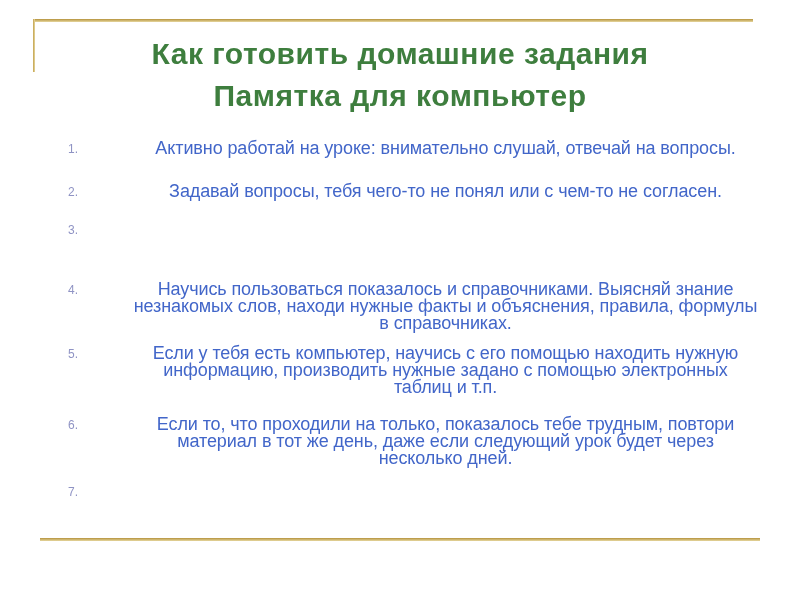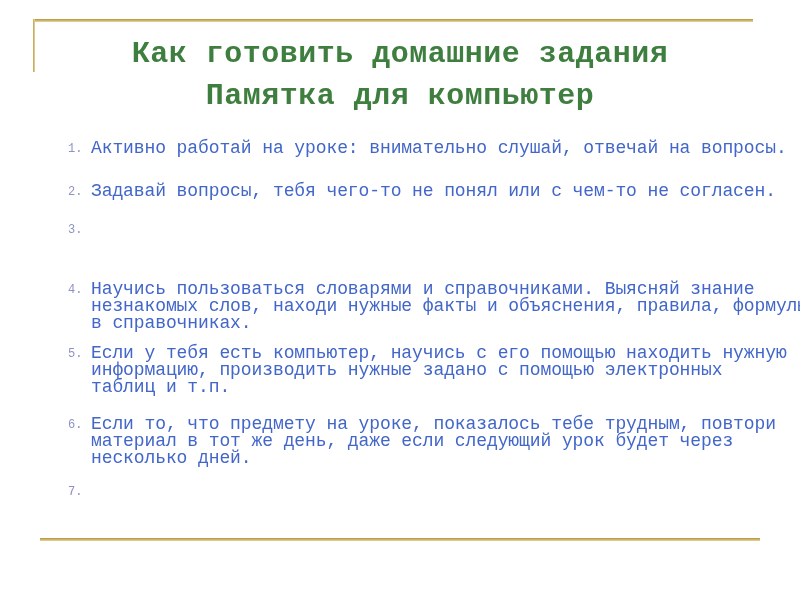--- a/index.html
+++ b/index.html
@@ -6,21 +6,21 @@
     margin: 0;
     padding: 0;
     background: #ffffff;
   }
   .slide {
     position: relative;
     width: 800px;
     height: 600px;
     background: #ffffff;
     overflow: hidden;
-    font-family: Liberation Mono, monospace;
+    font-family: Liberation Sans, sans-serif;
   }
 
   
   .rule-top {
     position: absolute;
     left: 33px;
     top: 19px;
     width: 720px;
     height: 3px;
     background: linear-gradient(#b5923c, #e6d79f);
@@ -77,20 +77,21 @@
     font-size: 12px;
     line-height: 12px;
     color: var(--number-color, #8f93c4);
   }
   .item .txt {
     margin-left: 91px;
     font-size: 18px;
     line-height: 17px;
     white-space: pre;
     letter-spacing: -0.1px;
+    text-align: center;
   }
   .item:nth-child(1) { top: 140px; }
   .item:nth-child(2) { top: 183px; }
   .item:nth-child(3) { top: 221px; }
   .item:nth-child(4) { top: 281px; }
   .item:nth-child(5) { top: 345px; }
   .item:nth-child(6) { top: 416px; }
   .item:nth-child(7) { top: 483px; }
 </style>
 </head>
@@ -113,33 +114,33 @@
     </div>
     <div class="item">
       <span class="num">2.</span>
       <div class="txt">Задавай вопросы, тебя чего-то не понял или с чем-то не согласен.</div>
     </div>
     <div class="item">
       <span class="num">3.</span>
     </div>
     <div class="item">
       <span class="num">4.</span>
-      <div class="txt">Научись пользоваться словарями и справочниками. Выясняй знание
+      <div class="txt">Научись пользоваться показалось и справочниками. Выясняй знание
 незнакомых слов, находи нужные факты и объяснения, правила, формулы
 в справочниках.</div>
     </div>
     <div class="item">
       <span class="num">5.</span>
       <div class="txt">Если у тебя есть компьютер, научись с его помощью находить нужную
 информацию, производить нужные задано с помощью электронных
 таблиц и т.п.</div>
     </div>
     <div class="item">
       <span class="num">6.</span>
-      <div class="txt">Если то, что предмету на уроке, показалось тебе трудным, повтори
+      <div class="txt">Если то, что проходили на только, показалось тебе трудным, повтори
 материал в тот же день, даже если следующий урок будет через
 несколько дней.</div>
     </div>
     <div class="item">
       <span class="num">7.</span>
     </div>
   </div>
 
   <div class="rule-bottom"></div>
 

